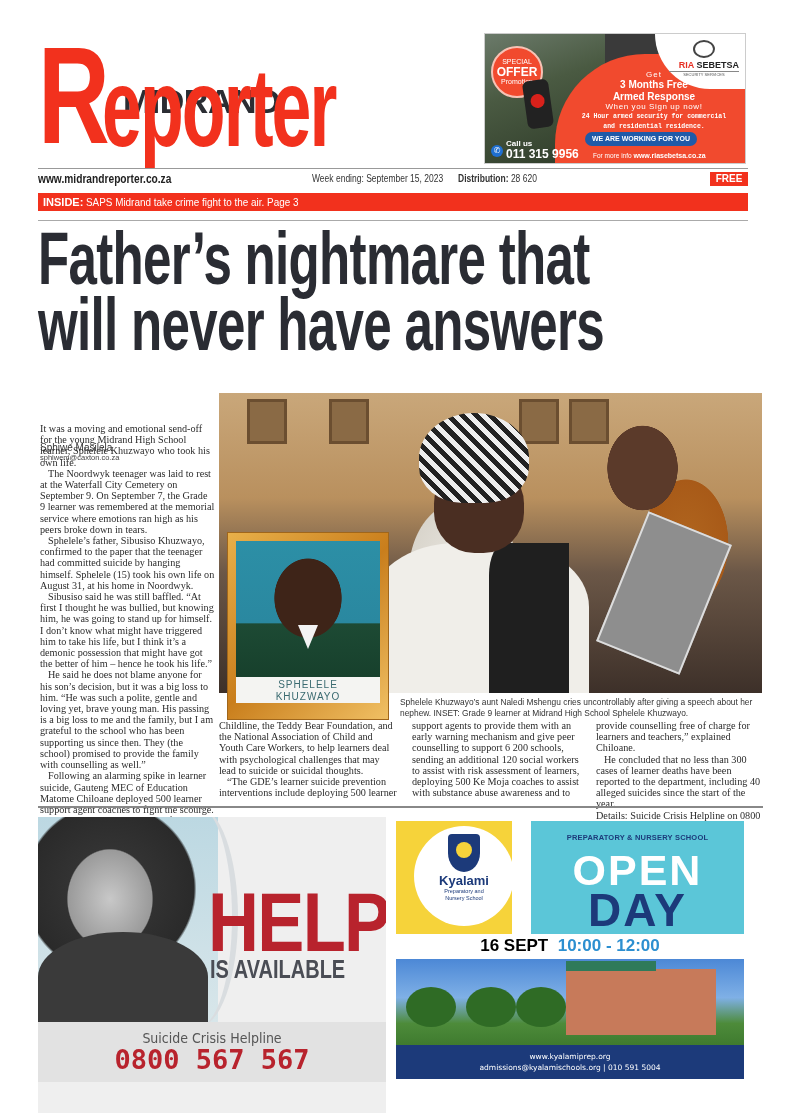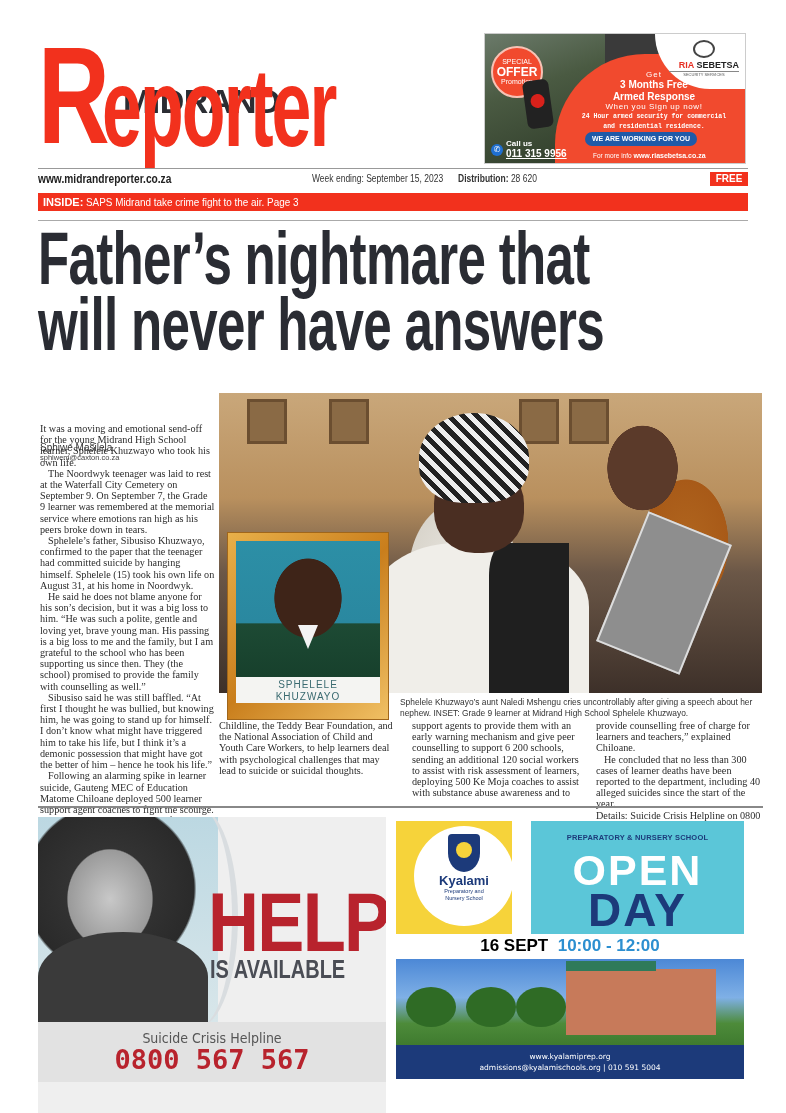--- a/index.html
+++ b/index.html
@@ -30,21 +30,21 @@
   .top-ad .logo .sub { font-size: 4px; color: #555; border-top: 1px solid #888; margin-top: 1px; }
   .top-ad .copy { position: absolute; left: 84px; top: 36px; width: 170px; text-align: center; color: #fff; font-family: "Liberation Sans", sans-serif; line-height: 1.15; }
   .top-ad .copy .get { font-size: 8px; letter-spacing: 1px; }
   .top-ad .copy .big { font-size: 10px; font-weight: bold; }
   .top-ad .copy .signup { font-size: 8px; letter-spacing: 0.6px; }
   .top-ad .copy .small { font-size: 6.5px; font-weight: bold; font-family: "Liberation Mono", monospace; margin-top: 2px; }
   .top-ad .cta { position: absolute; left: 100px; top: 98px; width: 112px; height: 14px; border-radius: 8px; background: #1f5aa8; color: #fff; font-family: "Liberation Sans", sans-serif; font-size: 7px; font-weight: bold; text-align: center; line-height: 14px; }
   .top-ad .call { position: absolute; left: 6px; top: 106px; color: #fff; font-family: "Liberation Sans", sans-serif; display: flex; align-items: center; gap: 3px; }
   .top-ad .call .phone-ic { width: 12px; height: 12px; border-radius: 50%; background: #1f6fd1; color: #fff; font-size: 8px; line-height: 12px; text-align: center; }
   .top-ad .call .lbl { font-size: 8px; font-weight: bold; line-height: 1; }
-  .top-ad .call .num { font-size: 10px; font-weight: bold; line-height: 1.1; text-decoration: underline; }
+  .top-ad .call .num { font-size: 12px; font-weight: bold; line-height: 1.1; }
   .top-ad .more { position: absolute; left: 108px; top: 118px; color: #fff; font-family: "Liberation Sans", sans-serif; font-size: 6.5px; }
   .top-ad .more b { font-size: 7px; }
 
   
   .rule-top { position: absolute; left: 38px; top: 168px; width: 710px; height: 1px; background: #999; }
   .infobar { position: absolute; left: 38px; top: 172px; width: 710px; height: 16px; font-family: "Liberation Sans", sans-serif; }
   .infobar .url { position: absolute; left: 0; top: 0; font-size: 12px; font-weight: bold; color: #222; transform: scaleX(0.85); transform-origin: left; }
   .infobar .week { position: absolute; left: 274px; top: 1px; font-size: 10px; color: #333; transform: scaleX(0.85); transform-origin: left; }
   .infobar .dist { position: absolute; left: 420px; top: 1px; font-size: 10px; color: #333; transform: scaleX(0.85); transform-origin: left; }
   .infobar .dist b { font-weight: bold; }
@@ -189,22 +189,22 @@
 
 <div class="byline">
   <div class="name">Sphiwe Masilela</div>
   <div class="email">sphiwem@caxton.co.za</div>
 </div>
 
 <div class="col col1">
   <p class="first">It was a moving and emotional send-off for the young Midrand High School learner, Sphelele Khuzwayo who took his own life.</p>
   <p>The Noordwyk teenager was laid to rest at the Waterfall City Cemetery on September 9. On September 7, the Grade 9 learner was remembered at the memorial service where emotions ran high as his peers broke down in tears.</p>
   <p>Sphelele’s father, Sibusiso Khuzwayo, confirmed to the paper that the teenager had committed suicide by hanging himself. Sphelele (15) took his own life on August 31, at his home in Noordwyk.</p>
+  <p>Sibusiso said he was still baffled. “At first I thought he was bullied, but knowing him, he was going to stand up for himself. I don’t know what might have triggered him to take his life, but I think it’s a demonic possession that might have got the better of him – hence he took his life.”</p>
   <p>He said he does not blame anyone for his son’s decision, but it was a big loss to him. “He was such a polite, gentle and loving yet, brave young man. His passing is a big loss to me and the family, but I am grateful to the school who has been supporting us since then. They (the school) promised to provide the family with counselling as well.”</p>
-  <p>Sibusiso said he was still baffled. “At first I thought he was bullied, but knowing him, he was going to stand up for himself. I don’t know what might have triggered him to take his life, but I think it’s a demonic possession that might have got the better of him – hence he took his life.”</p>
   <p>Following an alarming spike in learner suicide, Gauteng MEC of Education Matome Chiloane deployed 500 learner support agent coaches to fight the scourge.</p>
   <p>Speaking at the observation of the International Suicide Prevention Day on September 10, Chiloane said the department will partner with the South African Depression and Anxiety Group (Sadag),</p>
 </div>
 
 <div class="main-photo">
   <div class="wall-frame" style="left:28px"></div>
   <div class="wall-frame" style="left:110px"></div>
   <div class="wall-frame" style="left:300px"></div>
   <div class="wall-frame" style="left:350px"></div>
   <div class="woman-body"></div>
@@ -218,20 +218,21 @@
 <div class="inset">
   <div class="pic"></div>
   <div class="namecard">
     <div>SPHELELE</div>
     <div>KHUZWAYO</div>
   </div>
 </div>
 
 <div class="col col2">
   <p class="first">Childline, the Teddy Bear Foundation, and the National Association of Child and Youth Care Workers, to help learners deal with psychological challenges that may lead to suicide or suicidal thoughts.</p>
+  <p>“The GDE’s learner suicide prevention interventions include deploying 500 learner</p>
 </div>
 <div class="col col3">
   <p class="first">support agents to provide them with an early warning mechanism and give peer counselling to support 6 200 schools, sending an additional 120 social workers to assist with risk assessment of learners, deploying 500 Ke Moja coaches to assist with substance abuse awareness and to</p>
 </div>
 <div class="col col4">
   <p class="first">provide counselling free of charge for learners and teachers,” explained Chiloane.</p>
   <p>He concluded that no less than 300 cases of learner deaths have been reported to the department, including 40 alleged suicides since the start of the year.</p>
   <p class="first">Details: Suicide Crisis Helpline on 0800 567 567.</p>
 </div>
 

